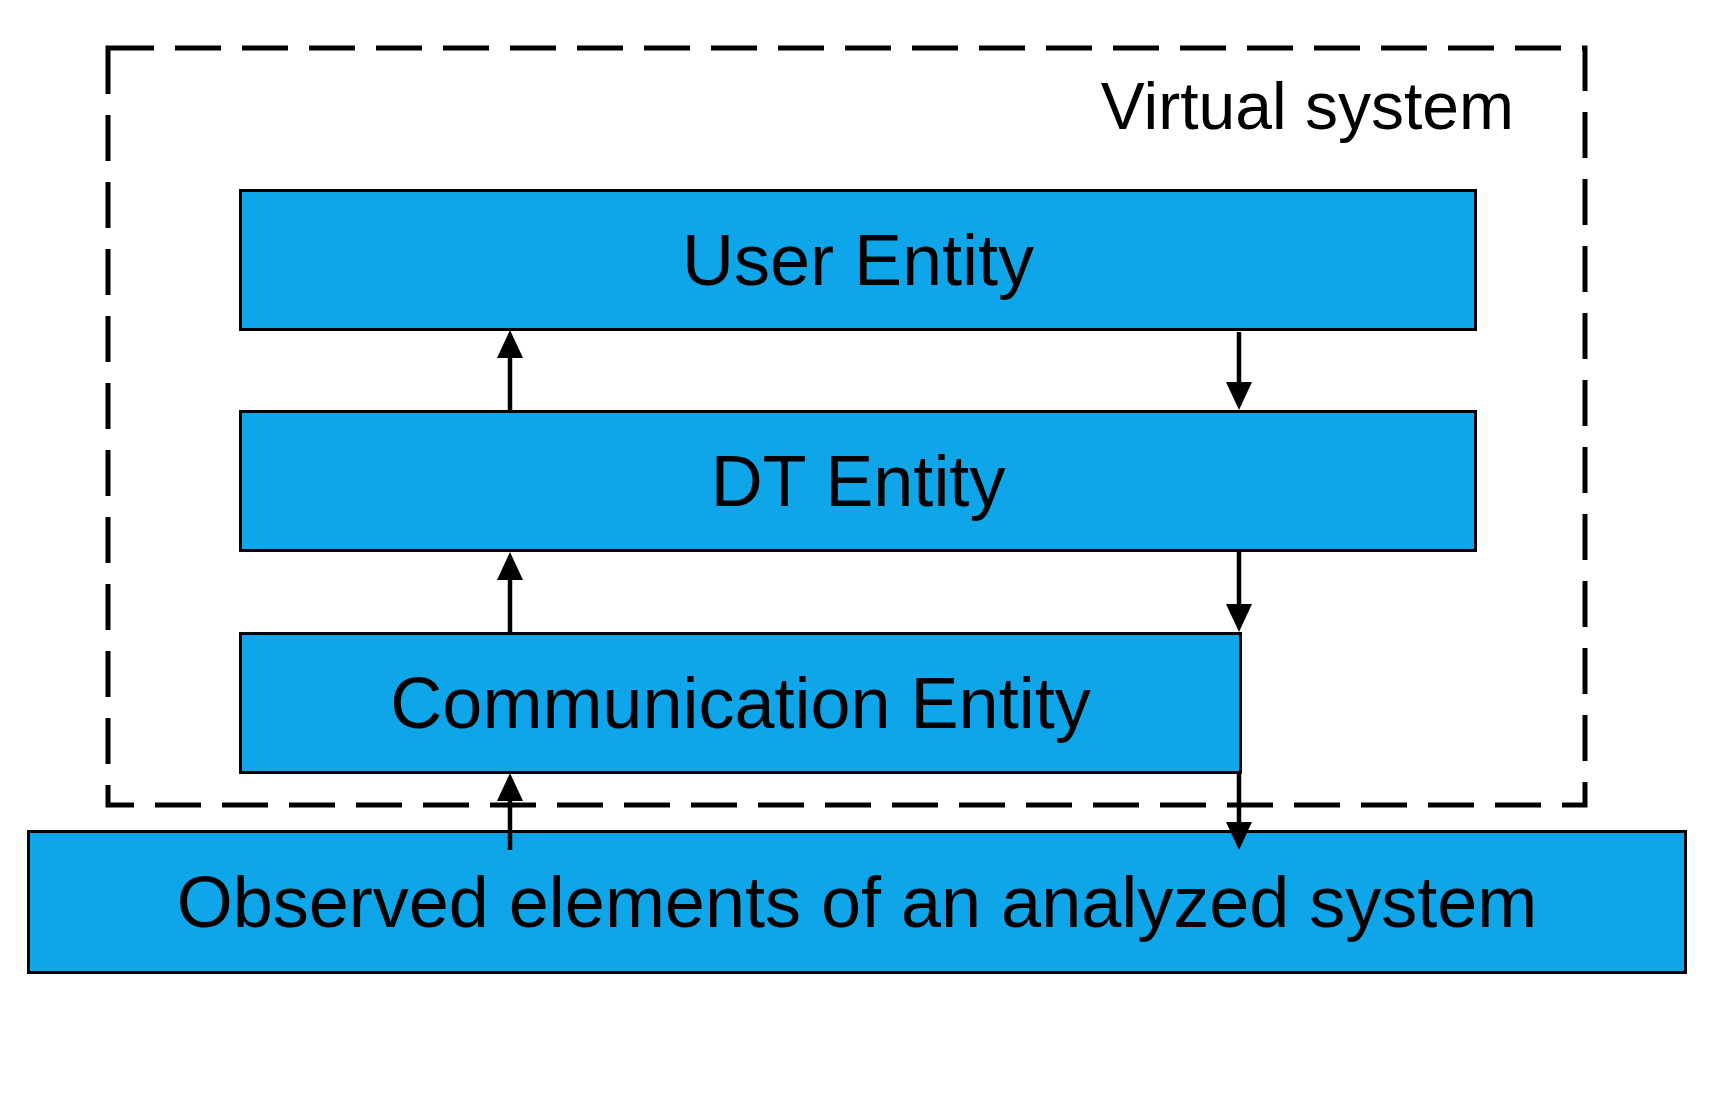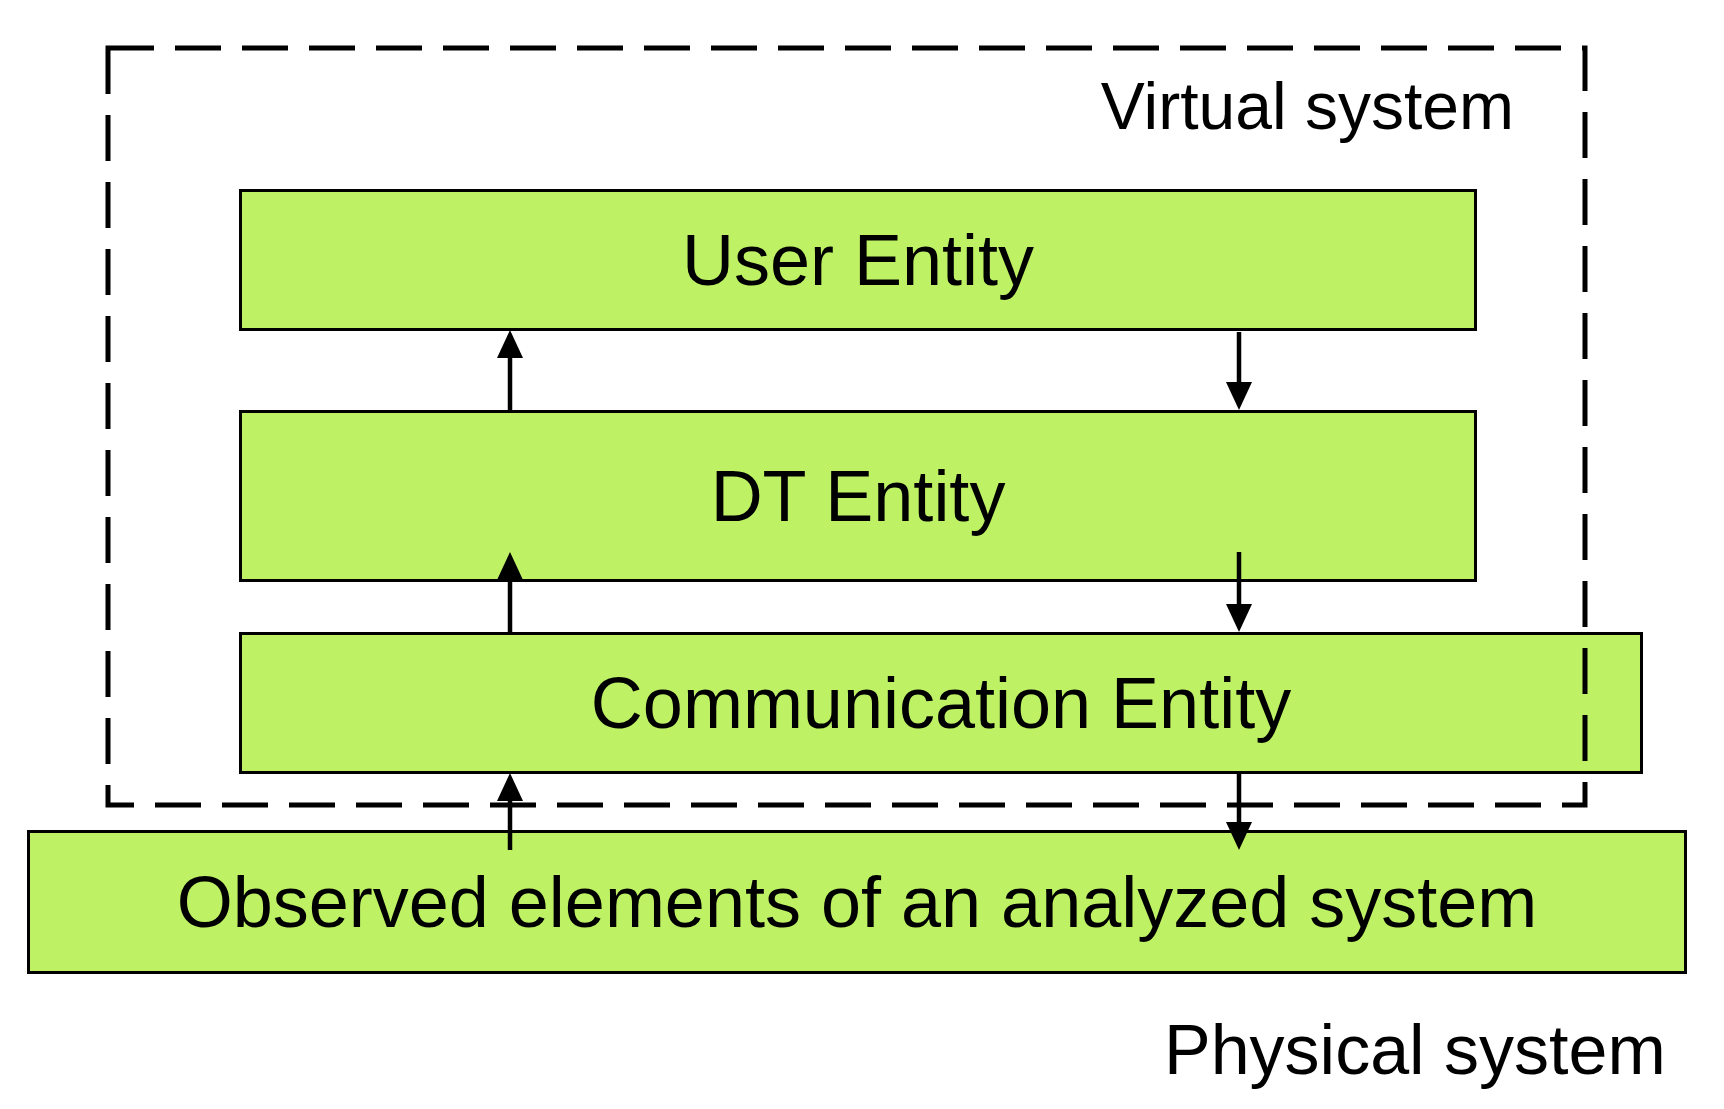--- a/index.html
+++ b/index.html
@@ -20,32 +20,32 @@
     position: absolute;
     left: 0;
     top: 0;
     z-index: 2;
     pointer-events: none;
   }
   .entity-box {
     position: absolute;
     box-sizing: border-box;
     border: 3px solid #000000;
-    background: #bef264;
+    background: #0ea5e9;
     display: flex;
     align-items: center;
     justify-content: center;
     font-size: 72px;
     line-height: 1;
     z-index: 1;
     white-space: nowrap;
   }
   .box-user          { left: 239px; top: 189px; width: 1238px; height: 142px; }
-  .box-dt            { left: 239px; top: 410px; width: 1238px; height: 172px; }
-  .box-communication { left: 239px; top: 632px; width: 1404px; height: 142px; }
+  .box-dt            { left: 239px; top: 410px; width: 1238px; height: 142px; }
+  .box-communication { left: 239px; top: 632px; width: 1003px; height: 142px; }
   .box-observed      { left: 27px;  top: 830px; width: 1660px; height: 144px; font-size: 72px; }
   .floating-label {
     position: absolute;
     line-height: 1.1;
     z-index: 3;
     white-space: nowrap;
   }
   .label-virtual {
     left: 1040px;
     top: 70px;
@@ -67,21 +67,20 @@
   <div class="entity-box box-user">User Entity</div>
 
   <div class="entity-box box-dt">DT Entity</div>
 
   <div class="entity-box box-communication">Communication Entity</div>
 
   <div class="entity-box box-observed">Observed elements of an analyzed system</div>
 
   <div class="floating-label label-virtual">Virtual system</div>
 
-  <div class="floating-label label-physical">Physical system</div>
 
   <svg class="layer-svg" width="1724" height="1109" viewBox="0 0 1724 1109">
 
     <rect x="108" y="48" width="1477" height="757" fill="none" stroke="#000000" stroke-width="5" stroke-dasharray="46 21"></rect>
 
     <g>
       <line x1="510" y1="410" x2="510" y2="354" stroke="#000000" stroke-width="4.5"></line>
       <polygon points="510,330 497,358 523,358" fill="#000000"></polygon>
     </g>
     <g>

